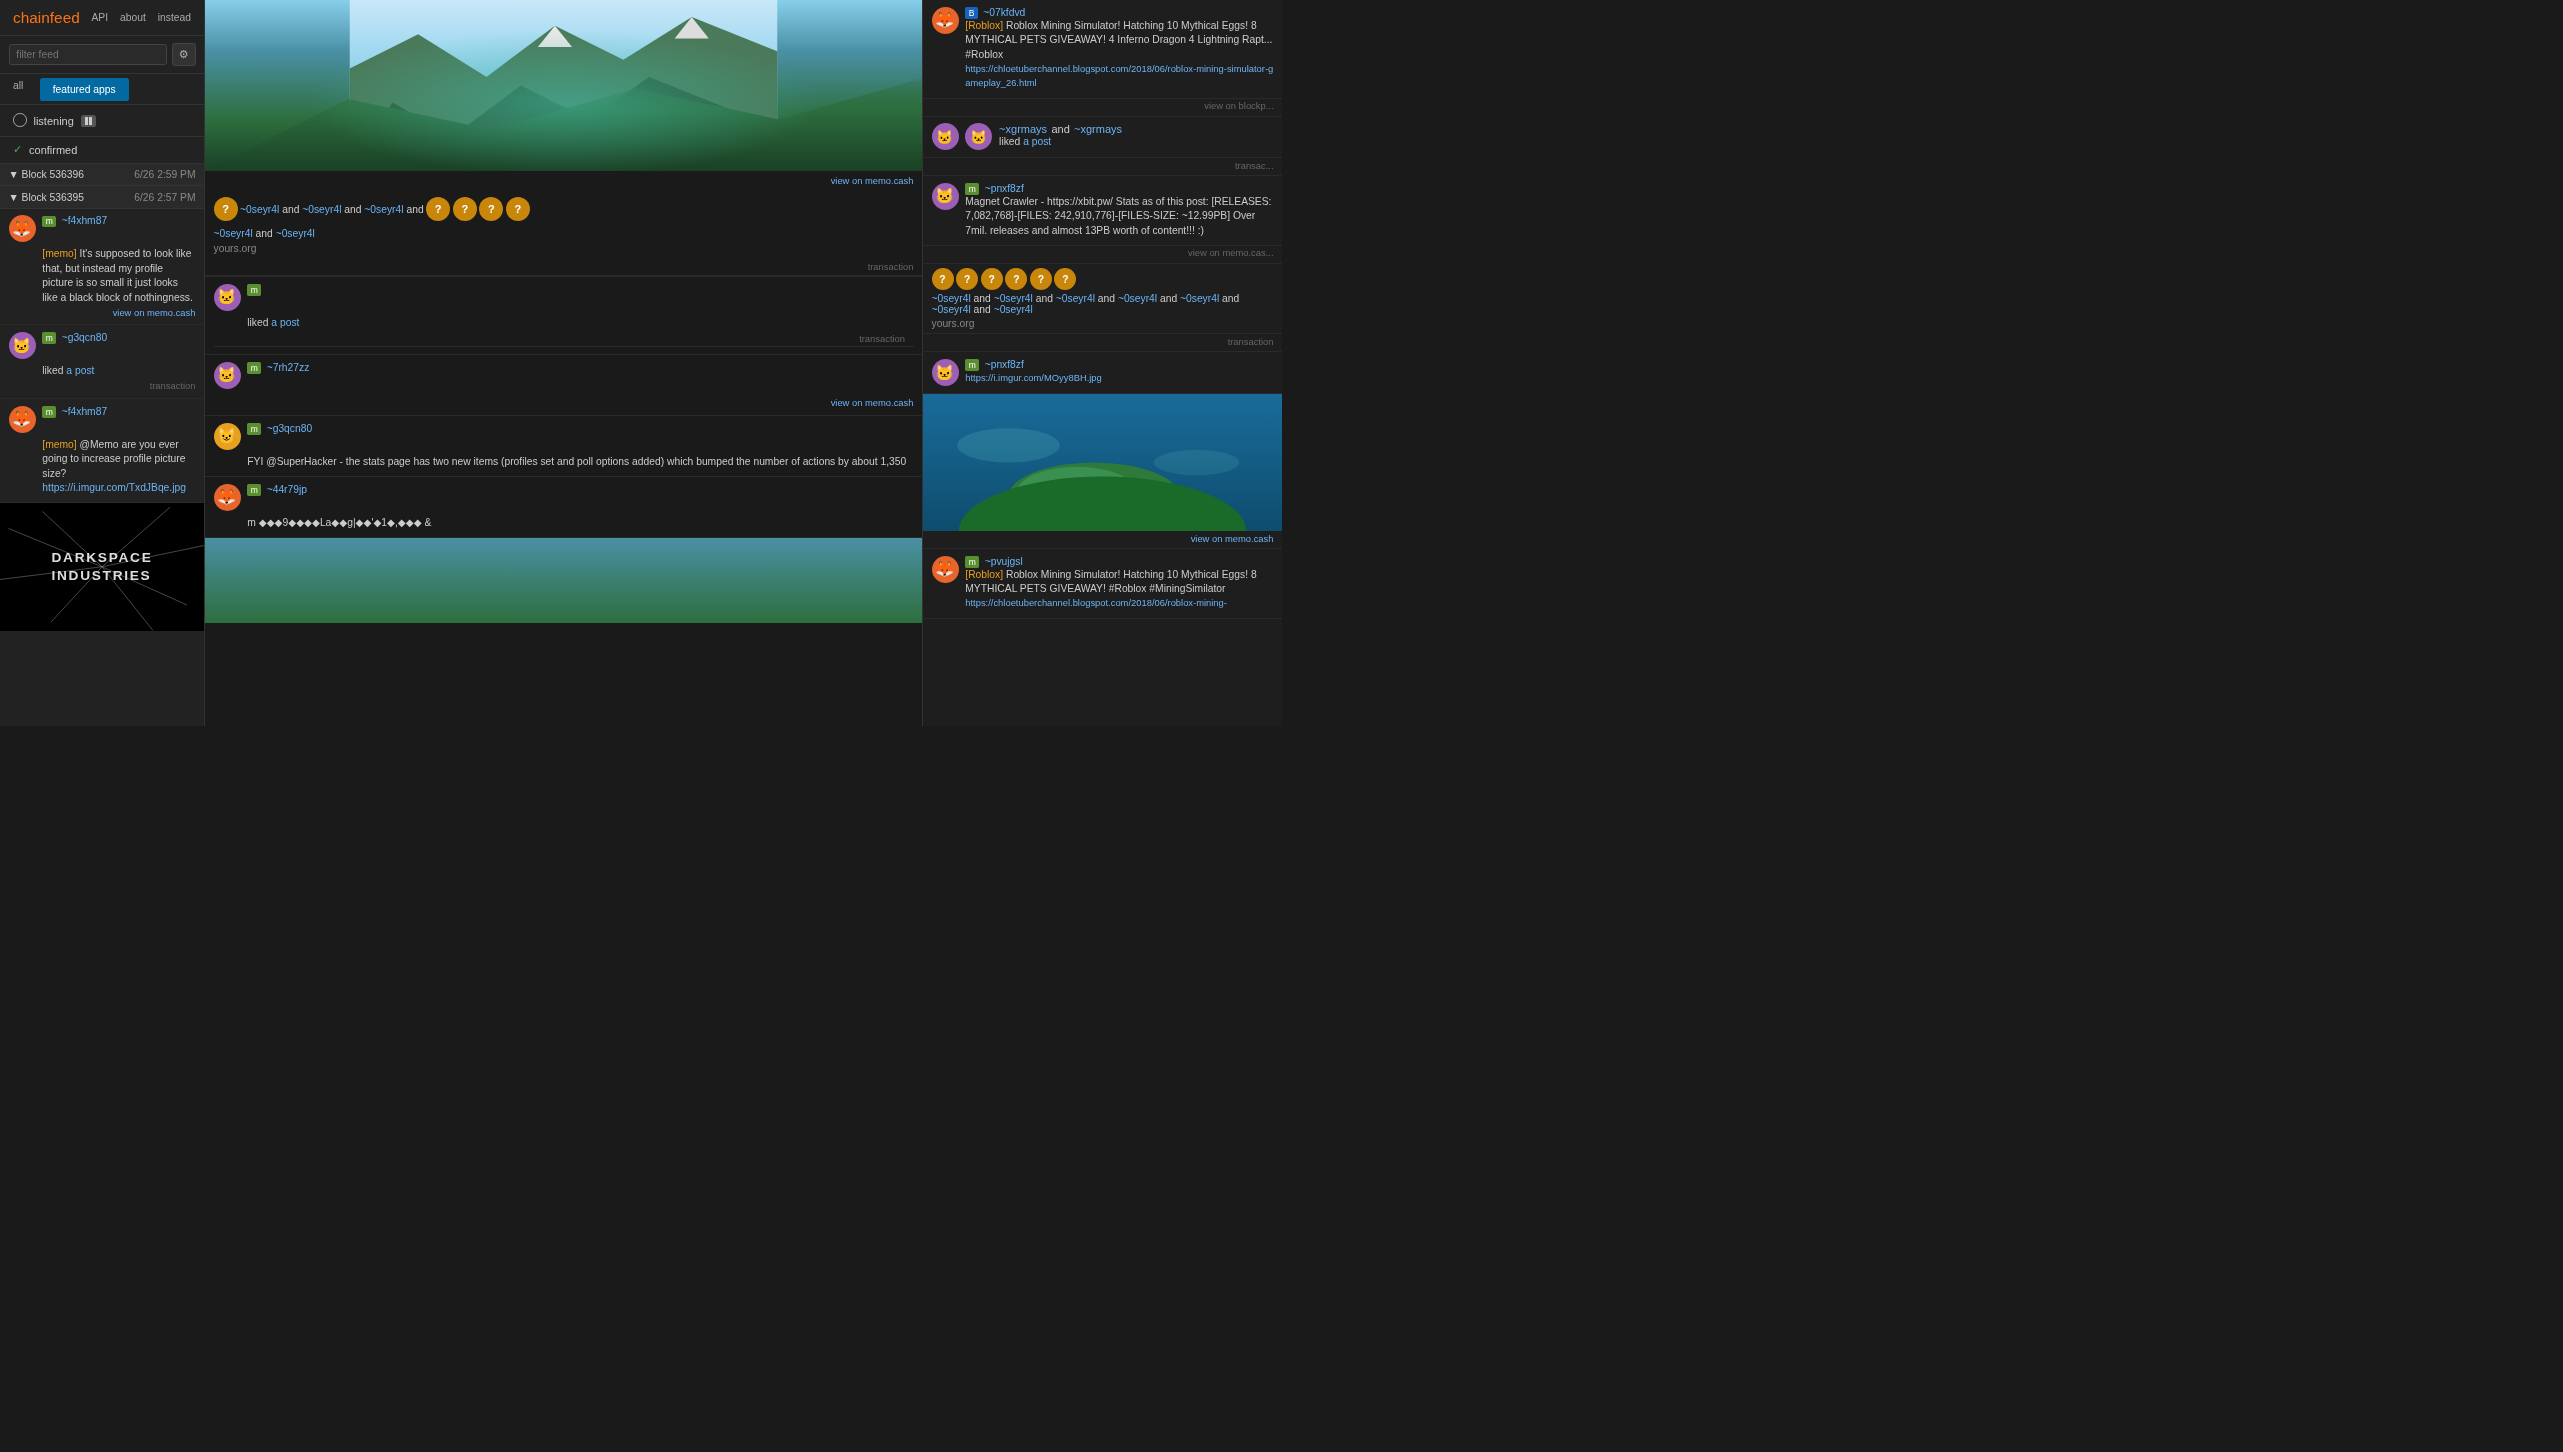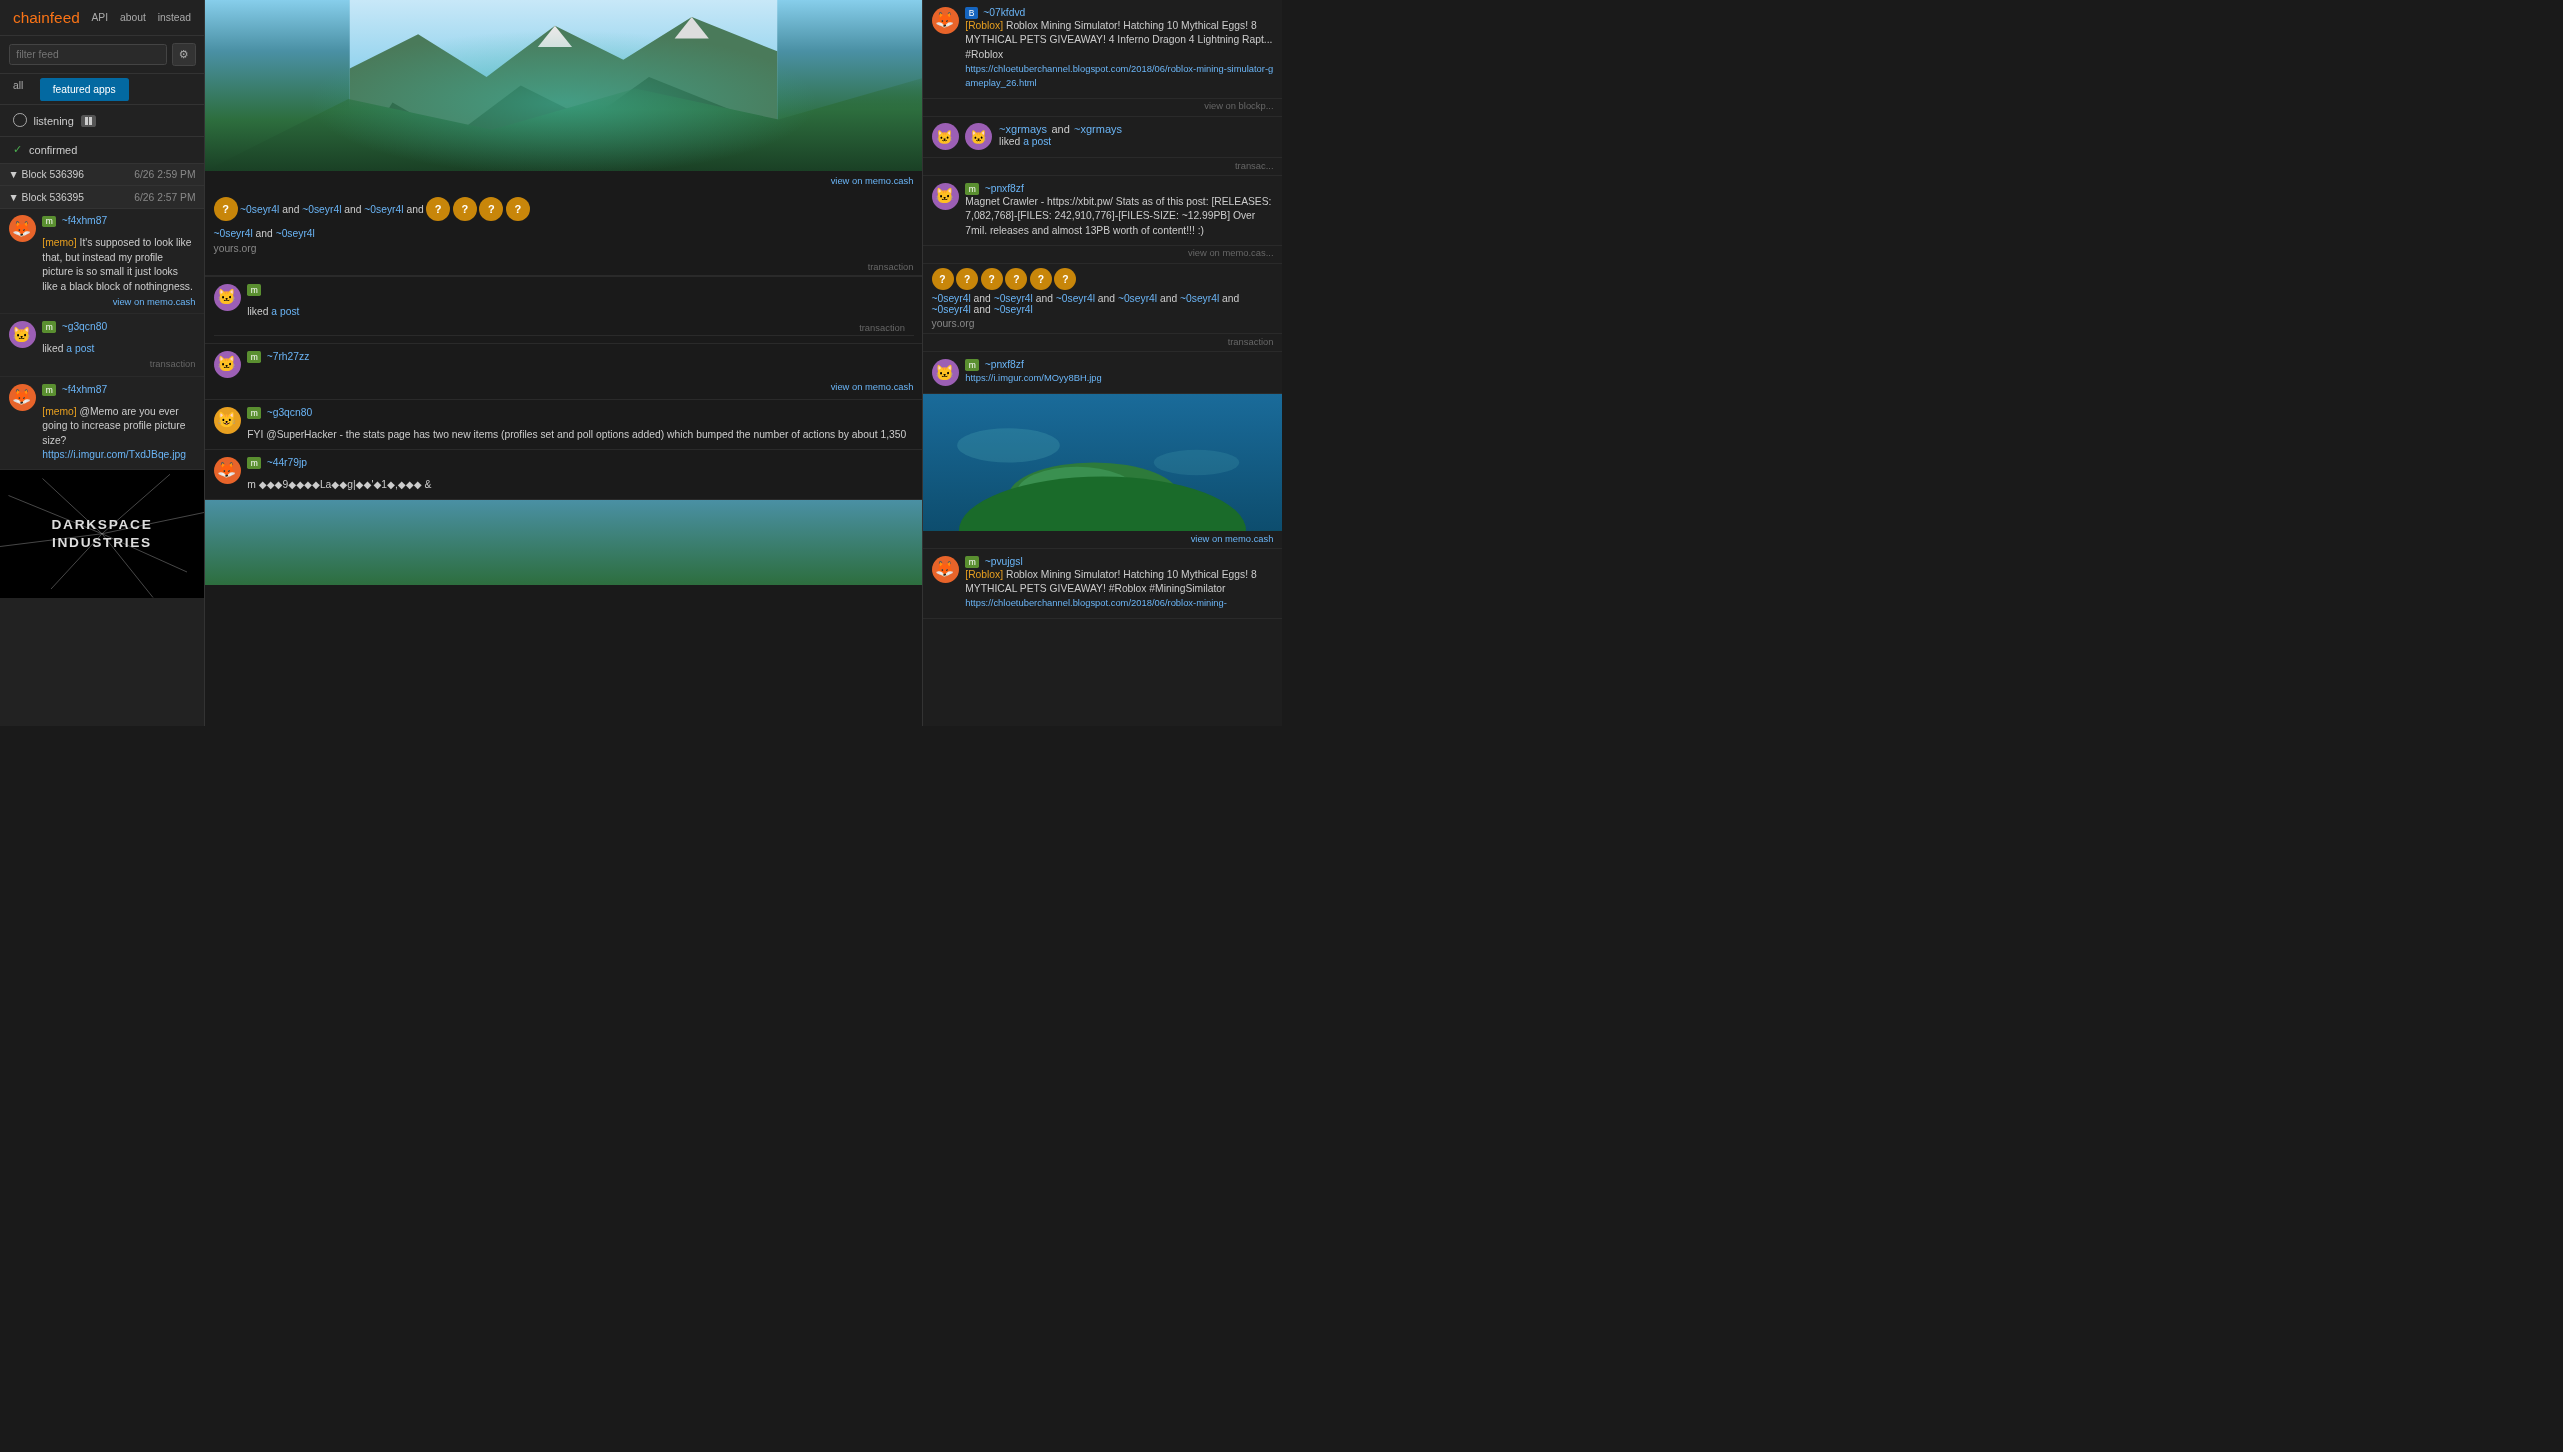--- a/index.html
+++ b/index.html
@@ -165,21 +165,21 @@
     .feed-username { color: #e8a020; font-size: 10.3px; }
     .feed-username .badge {
       display: inline-block;
       background: #5a8f30;
       color: #fff;
       font-size: 8.5px;
       padding: 0.9px 3.4px;
       border-radius: 1.7px;
       margin-right: 2.6px;
     }
-    .feed-text { font-size: 10.3px; color: #ccc; margin-top: 9px; line-height: 1.4; }
+    .feed-text { font-size: 10.3px; color: #ccc; margin-top: 20px; line-height: 1.4; }
     .feed-link { color: #6ab4f5; text-decoration: none; }
     .feed-meta {
       font-size: 9.4px;
       color: #666;
       text-align: right;
       margin-top: 1.7px;
     }
 
     
     .center-col {
@@ -338,21 +338,21 @@
       align-items: center;
       justify-content: center;
       position: relative;
       overflow: hidden;
     }
     .darkspace-text {
       color: #ddd;
       font-size: 13.7px;
       font-weight: bold;
       letter-spacing: 1.7px;
-      text-align: center;
+      text-align: left;
       z-index: 1;
       line-height: 1.3;
     }
     .star-lines {
       position: absolute;
       top: 0; left: 0; right: 0; bottom: 0;
     }
   </style>
 </head>
 <body>

